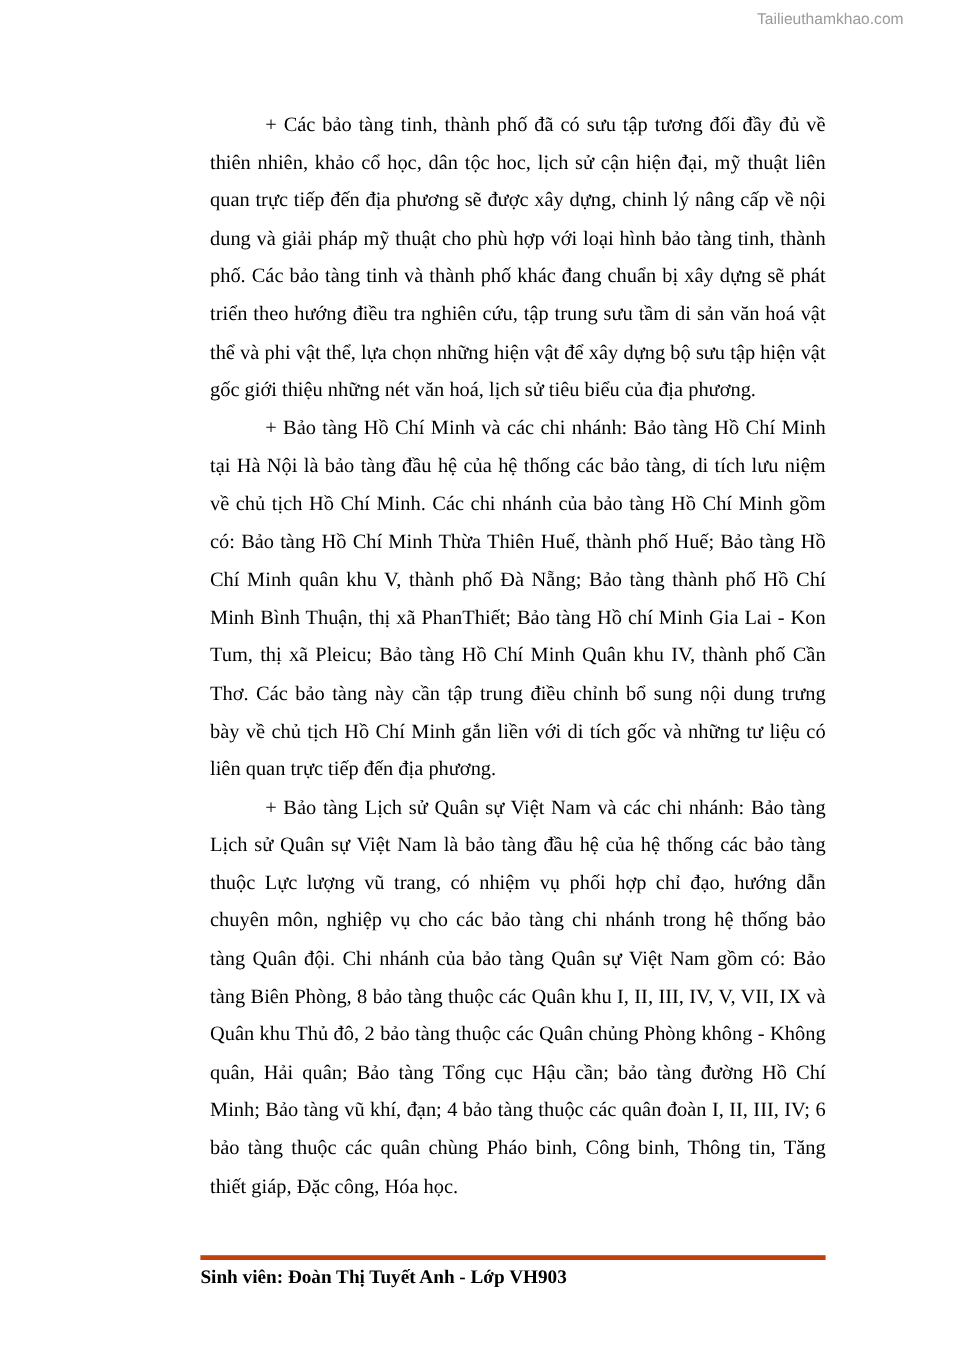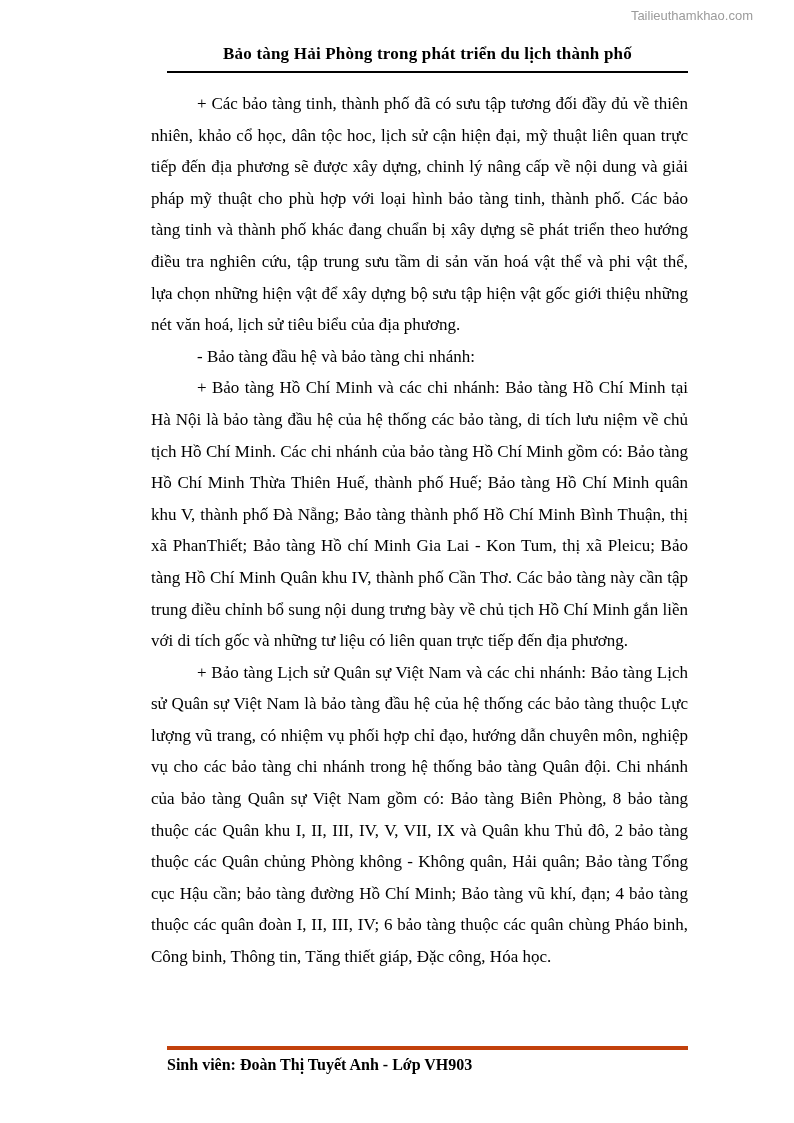--- a/index.html
+++ b/index.html
@@ -30,21 +30,21 @@
     text-align: center;
     font-weight: bold;
     font-size: 17px;
     padding-bottom: 7px;
     border-bottom: 2px solid #000000;
     letter-spacing: 0.2px;
   }
   .content {
     position: absolute;
     top: 88px;
-    left: 120px;
+    left: 144px;
     right: 75px;
     font-size: 17px;
     line-height: 31.6px;
     text-align: justify;
   }
   .content p {
     margin: 0;
     text-indent: 46px;
   }
   .footer {
@@ -58,27 +58,23 @@
     font-size: 16px;
   }
 </style>
 </head>
 <body>
 
 <div class="page">
 
   <div class="watermark">Tailieuthamkhao.com</div>
 
-  <div class="header">
-    <span>Bảo tàng Hải Phòng trong phát triển  du lịch thành phố</span>
-  </div>
 
   <div class="content">
     <p>+ Các bảo tàng tinh, thành phố đã có sưu tập tương đối đầy đủ về thiên nhiên, khảo cổ học, dân tộc hoc, lịch sử cận hiện đại, mỹ thuật liên quan trực tiếp đến địa phương sẽ được xây dựng, chinh lý nâng cấp về nội dung và giải pháp mỹ thuật cho phù hợp với loại hình bảo tàng tinh, thành phố. Các bảo tàng tinh và thành phố khác đang chuẩn bị xây dựng sẽ phát triển theo hướng điều tra nghiên cứu, tập trung sưu tầm di sản văn hoá vật thể và phi vật thể, lựa chọn những hiện vật để xây dựng bộ sưu tập hiện vật gốc giới thiệu những nét văn hoá, lịch sử tiêu biểu của địa phương.</p>
-    <p>-   Bảo tàng đầu hệ và bảo tàng chi nhánh:</p>
     <p>+ Bảo tàng Hồ Chí Minh và các chi nhánh: Bảo tàng Hồ Chí Minh tại Hà Nội là bảo tàng đầu hệ của hệ thống các bảo tàng, di tích lưu niệm về chủ tịch Hồ Chí Minh. Các chi nhánh của bảo tàng Hồ Chí Minh gồm có: Bảo tàng Hồ Chí Minh Thừa Thiên Huế, thành phố Huế; Bảo tàng Hồ Chí Minh quân khu V, thành phố Đà Nẵng; Bảo tàng thành phố Hồ Chí Minh Bình Thuận, thị xã PhanThiết; Bảo tàng Hồ chí Minh Gia Lai - Kon Tum, thị xã Pleicu; Bảo tàng Hồ Chí Minh Quân khu IV, thành phố Cần Thơ. Các bảo tàng này cần tập trung điều chỉnh bổ sung nội dung trưng bày về chủ tịch Hồ Chí Minh gắn liền với di tích gốc và những tư liệu có liên quan trực tiếp đến địa phương.</p>
     <p>+ Bảo tàng Lịch sử Quân sự Việt Nam và các chi nhánh: Bảo tàng Lịch sử Quân sự Việt Nam là bảo tàng đầu hệ của hệ thống các bảo tàng thuộc Lực lượng vũ trang, có nhiệm vụ phối hợp chỉ đạo, hướng dẫn chuyên môn, nghiệp vụ cho các bảo tàng chi nhánh trong hệ thống bảo tàng Quân đội. Chi nhánh của bảo tàng Quân sự Việt Nam gồm có: Bảo tàng Biên Phòng, 8 bảo tàng thuộc các Quân khu I, II, III, IV, V, VII, IX và Quân khu Thủ đô, 2 bảo tàng thuộc các Quân chủng Phòng không - Không quân, Hải quân; Bảo tàng Tổng cục Hậu cần; bảo tàng đường Hồ Chí Minh; Bảo tàng vũ khí, đạn; 4 bảo tàng thuộc các quân đoàn I, II, III, IV; 6 bảo tàng thuộc các quân chùng Pháo binh, Công binh, Thông tin, Tăng thiết giáp, Đặc công, Hóa học.</p>
   </div>
 
   <div class="footer">
     <span>Sinh viên: Đoàn Thị Tuyết Anh - Lớp VH903</span>
   </div>
 
 </div>
 

